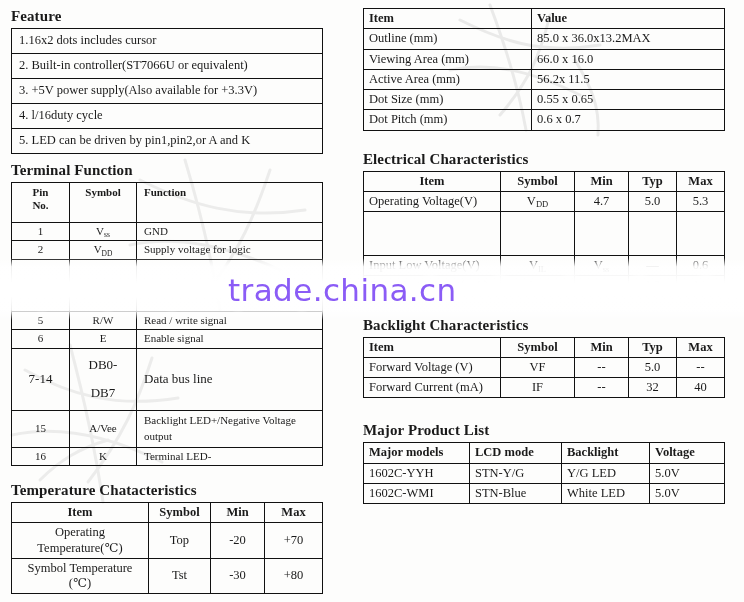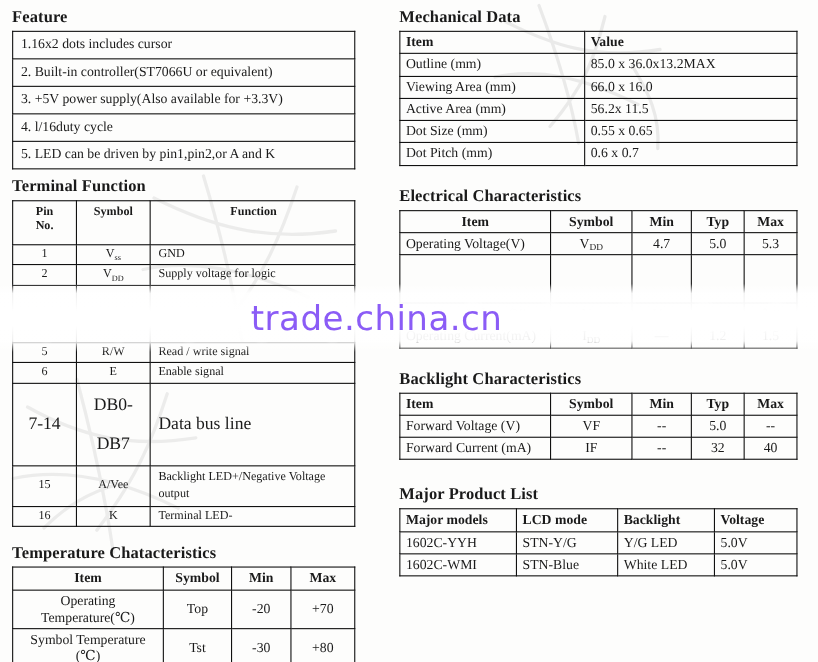--- a/index.html
+++ b/index.html
@@ -110,22 +110,22 @@
   table.dt th { font-weight: bold; }
   .ctr { text-align: center !important; }
 
   sub { font-size: .68em; vertical-align: baseline; position: relative; top: .32em; }
 
   
   #tbl-feature td { height: 20px; font-size: 12.5px; padding-left: 7px; }
 
   
   #tbl-terminal th, #tbl-terminal td { font-size: 11px; }
-  #tbl-terminal .hdr td { font-weight: bold; height: 34px; vertical-align: top; padding-top: 3px; text-align: center; }
-  #tbl-terminal .r-small td { font-size: 16px; }
+  #tbl-terminal .hdr td { font-weight: bold; height: 34px; vertical-align: top; padding-top: 3px; }
+  #tbl-terminal .r-small td { font-size: 13px; }
   #tbl-terminal td.fn { padding-left: 7px; }
   .blank-row td { height: 21px; }
 
   
   .col-sym { width: 74px; }
   .col-num { width: 48px; }
   .col-num-w { width: 54px; }
 
   .spacer-8  { height: 8px; }
   .spacer-16 { height: 16px; }
@@ -304,21 +304,20 @@
         <td class="ctr">-30</td>
         <td class="ctr">+80</td>
       </tr>
     </tbody>
   </table>
 </div>
 
 <div id="col-right">
 
   <div class="spacer-8"></div>
-  <h2 class="sec-title">Mechanical Data</h2>
 
   <table class="dt" id="tbl-mech">
     <colgroup>
         <col style="width:168px">
         <col>
       </colgroup>
     <tbody>
       <tr>
         <th>Item</th>
         <th>Value</th>

